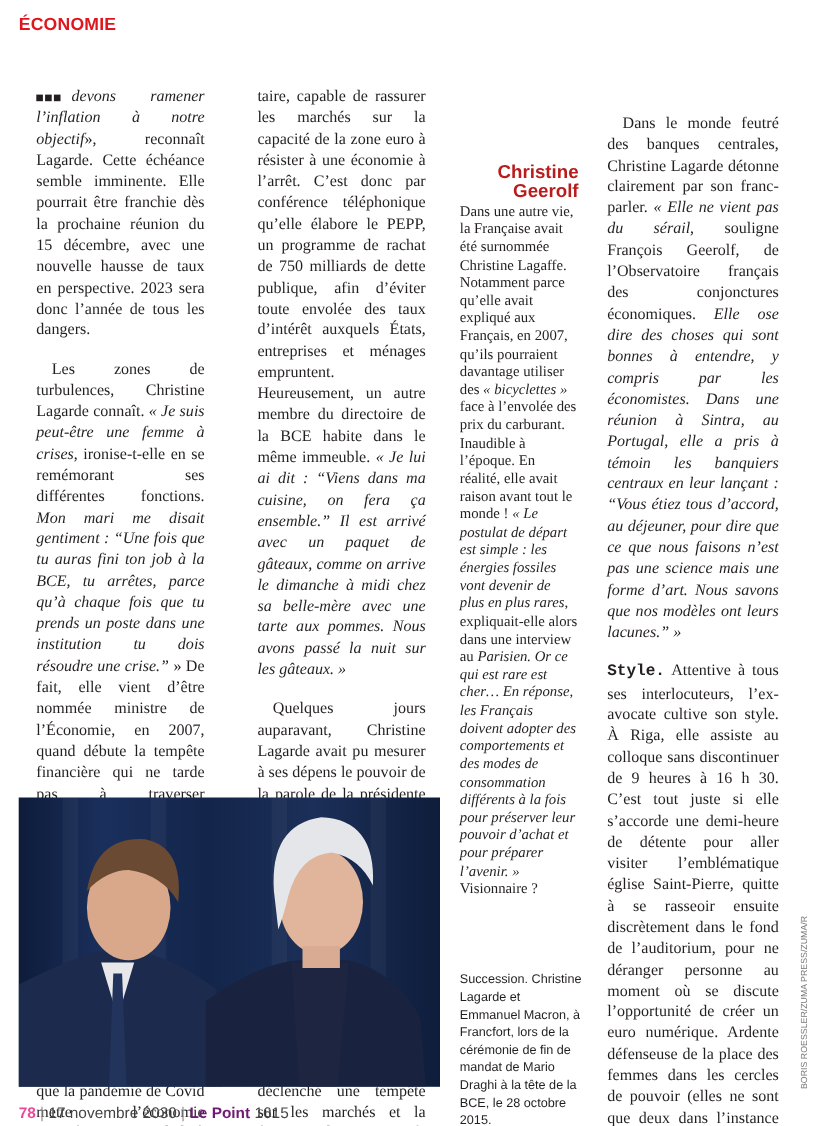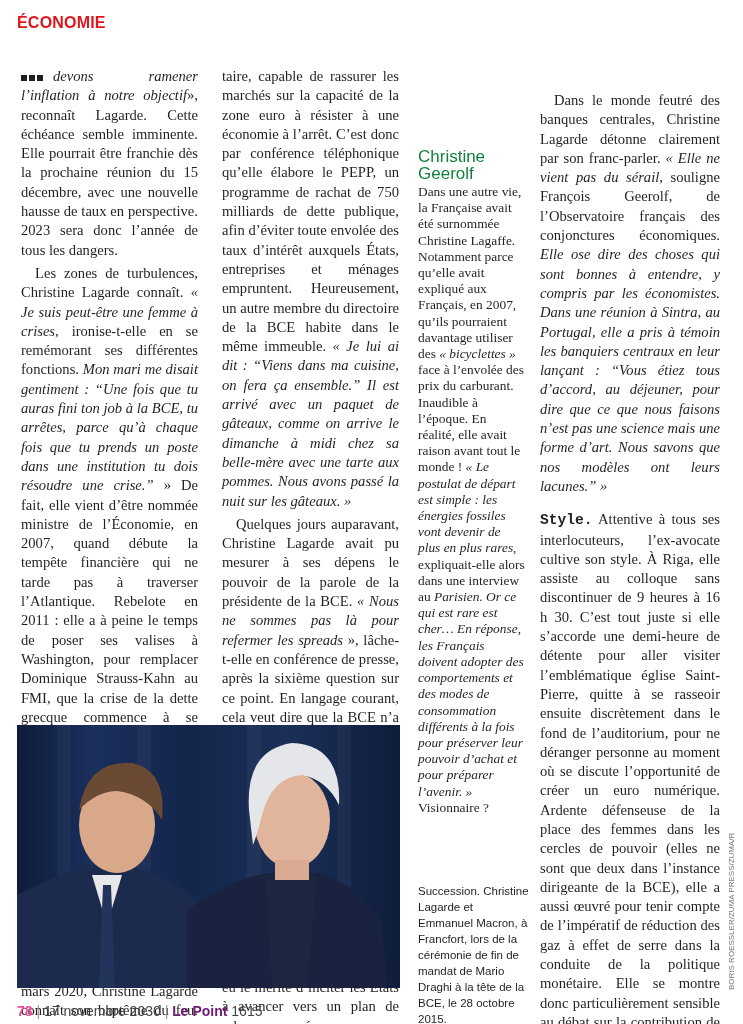--- a/index.html
+++ b/index.html
@@ -2,28 +2,28 @@
 <html><head>
 <meta charset="utf-8">
 <style>
   html, body { margin:0; padding:0; background:#ffffff; }
   body { width:743px; height:1024px; position:relative; overflow:hidden;
          font-family:"Liberation Serif", "DejaVu Serif", serif; color:#231f20; }
   .rubric { position:absolute; left:17px; top:14px; font-family:"Liberation Sans", sans-serif;
             font-weight:bold; font-size:16px; color:#e0161e; letter-spacing:0.2px; }
   .col { position:absolute; font-size:14.6px; line-height:19.3px; text-align:justify;
          hyphens:auto; }
-  .col p { margin:4px; text-indent:14px; }
+  .col p { margin:16px; text-indent:14px; }
   .col p.noindent { text-indent:0; }
   .col1 { left:17px; top:63px; width:185px; }
   .col2 { left:218px; top:63px; width:185px; }
   .col3 { left:418px; top:148px; width:108px; font-size:13.4px; line-height:16.2px; text-align:left; }
   .col4 { left:536px; top:87px; width:188px; }
-  .box-title { font-family:"Liberation Sans", sans-serif; font-weight:normal; font-size:17px;
-               line-height:17px; margin-bottom:2px; color:#15803d; }
+  .box-title { font-family:"Liberation Sans", sans-serif; font-weight:bold; font-size:17px;
+               line-height:17px; margin-bottom:2px; color:#b91c1c;text-align:right; }
   .sq { display:inline-block; width:6px; height:6px; background:#231f20; margin-right:2px; vertical-align:middle; }
   .squares { display:inline-block; margin-right:8px; }
   .lead { font-family:Liberation Mono, monospace; font-weight:bold; }
   i, .it { font-style:italic; }
   .photo { position:absolute; left:17px; top:725px; width:383px; height:263px; overflow:hidden;
            background:linear-gradient(90deg,#0e1c3a 0%,#1a2f5c 20%,#13254a 45%,#1b2f58 70%,#0f1d3b 100%); }
   .curtain { position:absolute; top:0; height:100%; width:14px; background:rgba(255,255,255,0.04); }
   .caption { position:absolute; left:418px; top:883px; width:112px; font-family:"Liberation Sans", sans-serif;
              font-size:11.5px; line-height:16px; color:#231f20; font-stretch:condensed; }
   .caption b { font-weight:normal; }

